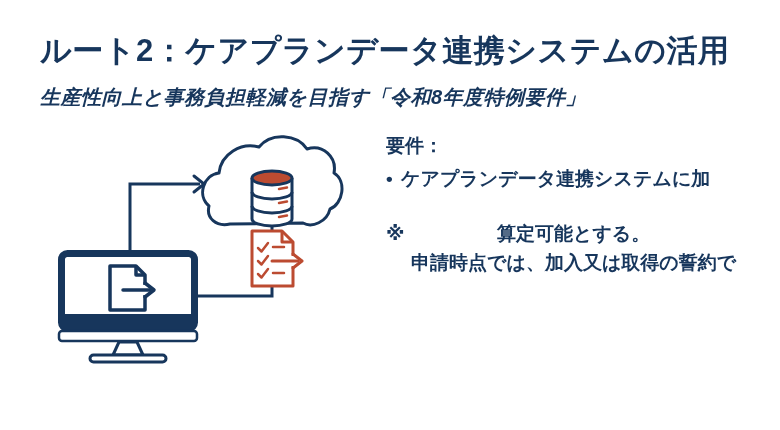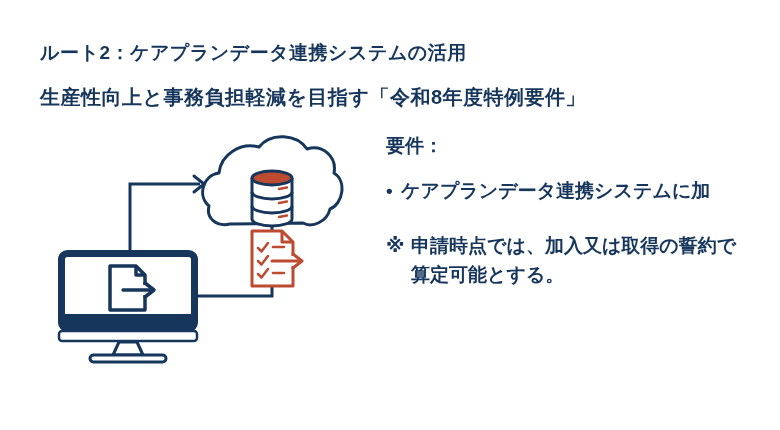--- a/index.html
+++ b/index.html
@@ -10,43 +10,43 @@
   body{
     width:780px;height:430px;
     background:#ffffff;
     font-family:"Liberation Sans","DejaVu Sans",sans-serif;
     color:var(--navy);
     position:relative;
     overflow:hidden;
   }
   .slide{position:absolute;inset:0;}
   .title{
-    position:absolute;left:40px;top:40px;
-    font-size:19px;font-weight:700;letter-spacing:0.5px;
+    position:absolute;left:40px;top:30px;
+    font-size:31px;font-weight:700;letter-spacing:0.5px;
     color:var(--navy);white-space:nowrap;
   }
   .subtitle{
     position:absolute;left:40px;top:84px;
     font-size:20px;font-weight:700;letter-spacing:0.5px;
-    color:var(--navy);white-space:nowrap;
+    color:var(--navy);white-space:nowrap;font-style:italic;
   }
   .illustration{
     position:absolute;left:40px;top:128px;width:340px;height:262px;
   }
   .requirements{
     position:absolute;left:386px;top:131px;width:382px;
     font-size:19px;font-weight:700;line-height:29px;color:var(--navy);
   }
-  .req-heading{margin:0 0 16px 0;}
+  .req-heading{margin:0 0 4px 0;}
   .req-bullet,.req-note{display:flex;align-items:flex-start;}
   .req-bullet .marker{width:15px;flex:0 0 15px;}
   .req-note .marker{width:25px;flex:0 0 25px;}
   .req-note{margin-top:26px;}
   .lines{display:block;}
-  .line{display:block;white-space:nowrap;}
+  .line{display:block;white-space:nowrap;text-align:center;}
 </style>
 </head>
 <body>
 
 <div class="slide">
 
   <div class="title">ルート2：ケアプランデータ連携システムの活用</div>
   <div class="subtitle">生産性向上と事務負担軽減を目指す「令和8年度特例要件」</div>
 
   <div class="illustration">
@@ -121,19 +121,19 @@
     <div class="req-bullet">
       <span class="marker">•</span>
       <span class="lines">
         <span class="line">ケアプランデータ連携システムに加</span>
       </span>
     </div>
 
     <div class="req-note">
       <span class="marker">※</span>
       <span class="lines">
+        <span class="line">算定可能とする。</span>
         <span class="line">申請時点では、加入又は取得の誓約で</span>
-        <span class="line">算定可能とする。</span>
       </span>
     </div>
   </div>
 
 </div>
 
 </body></html>

